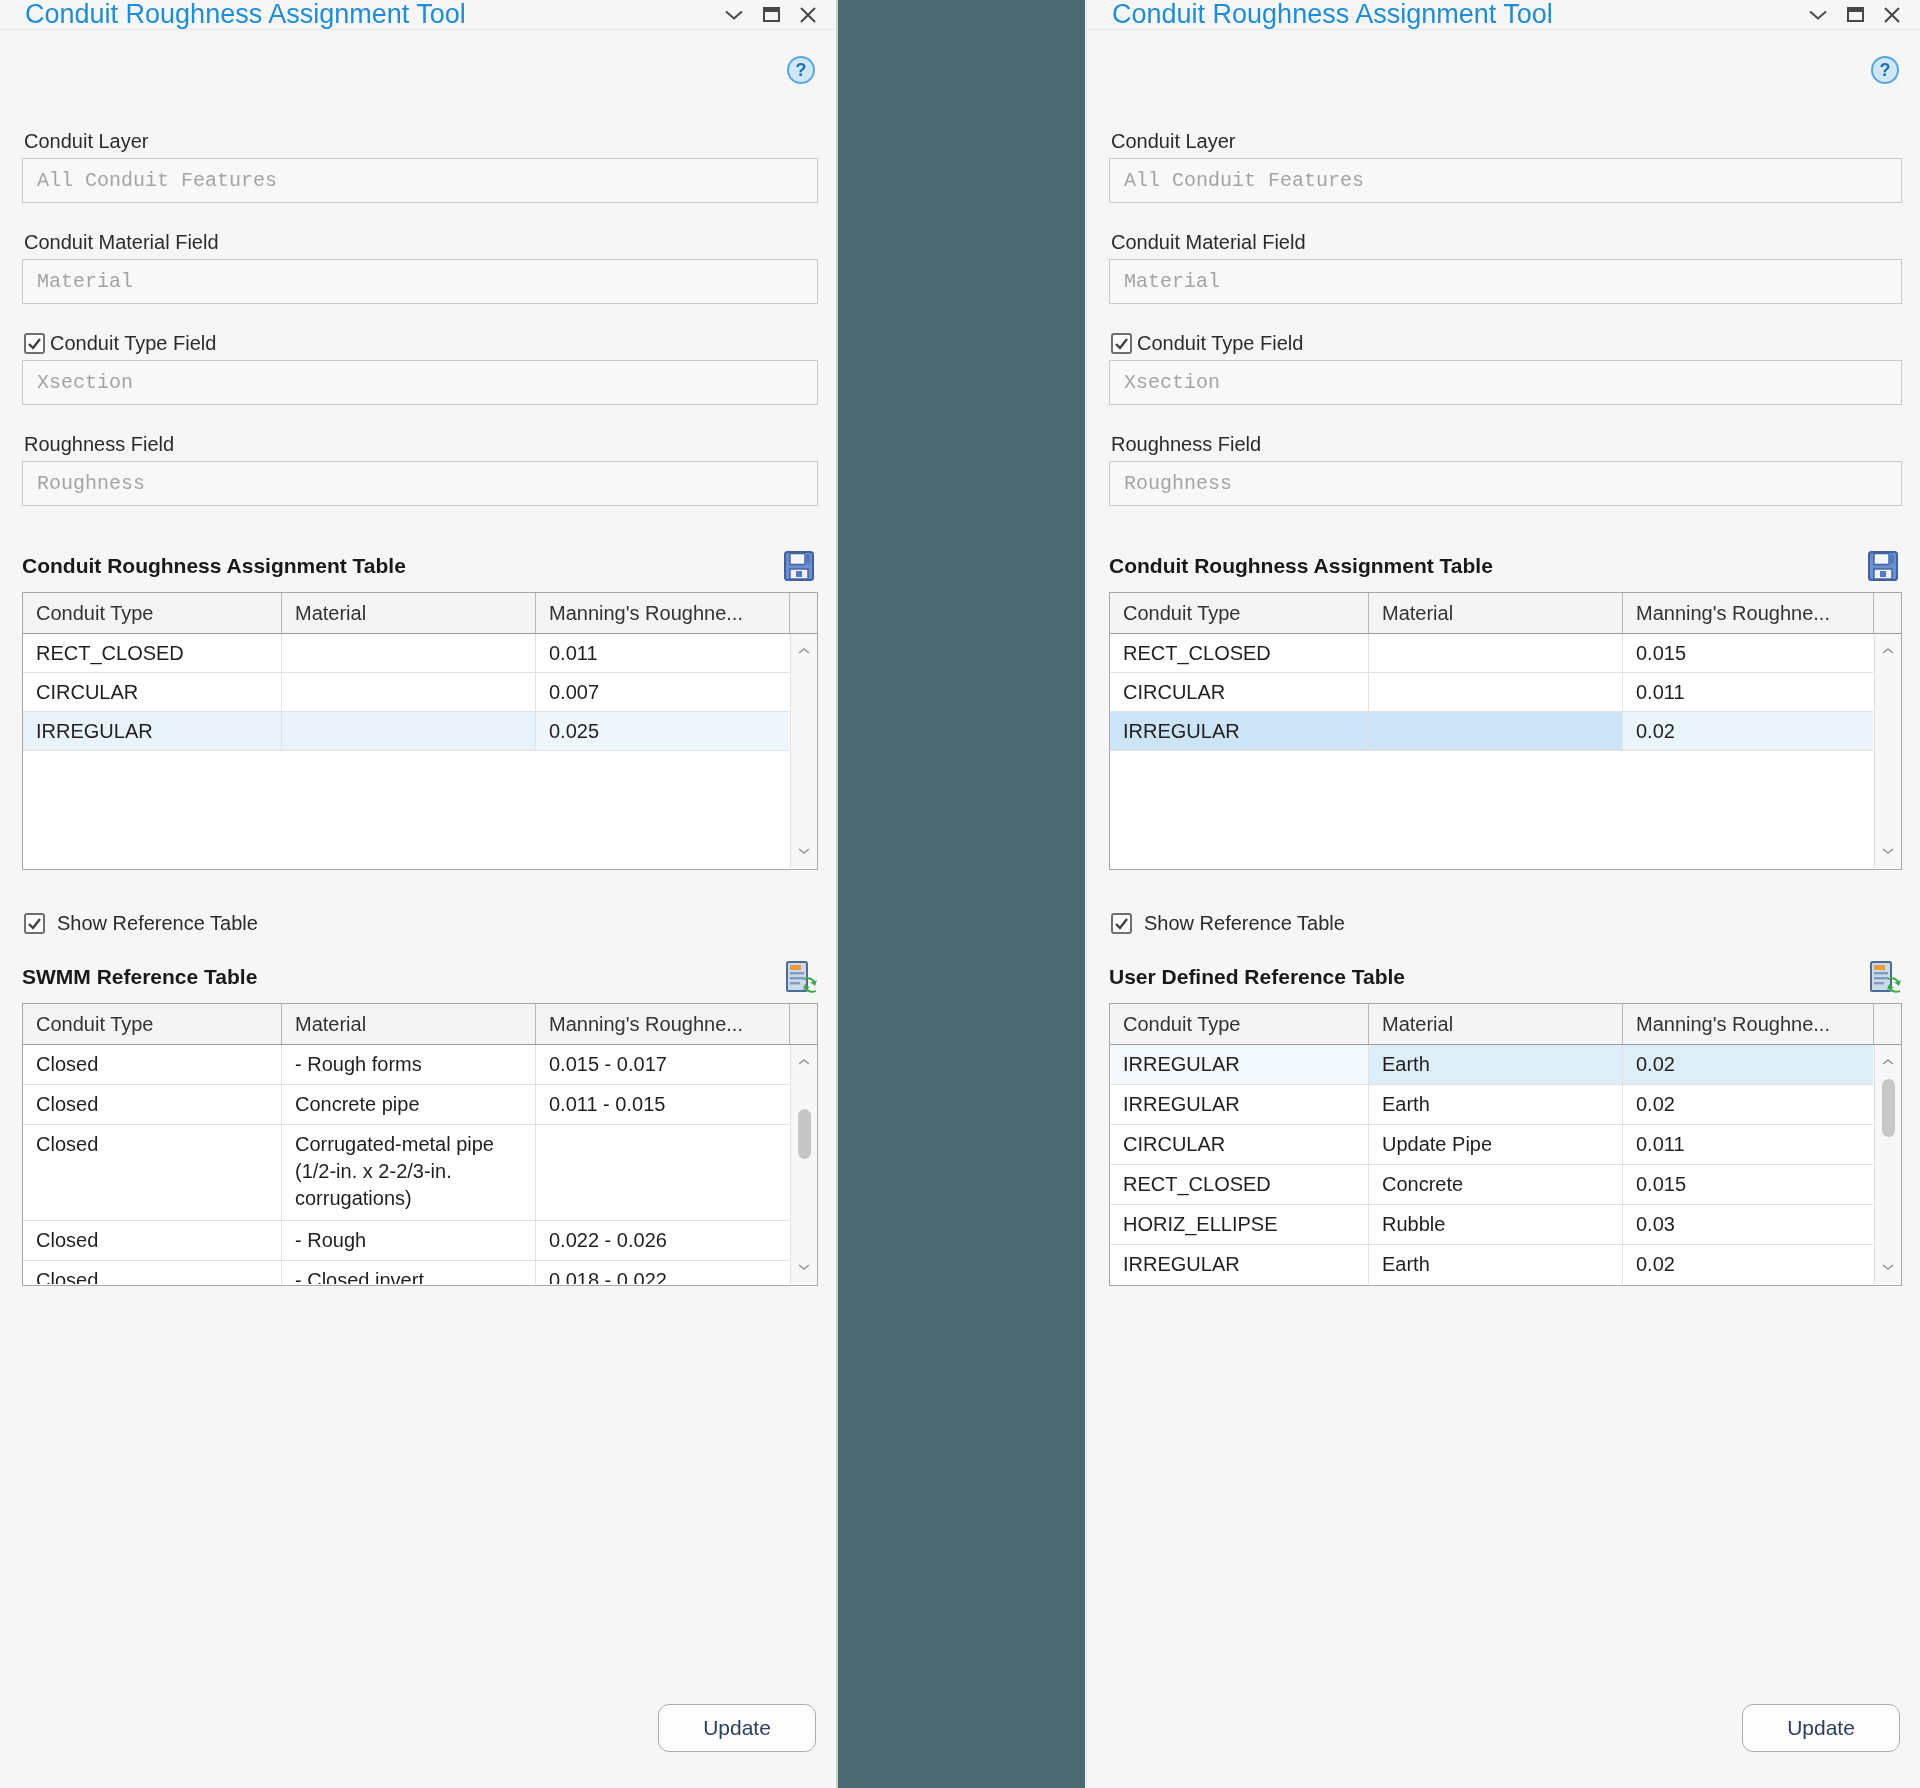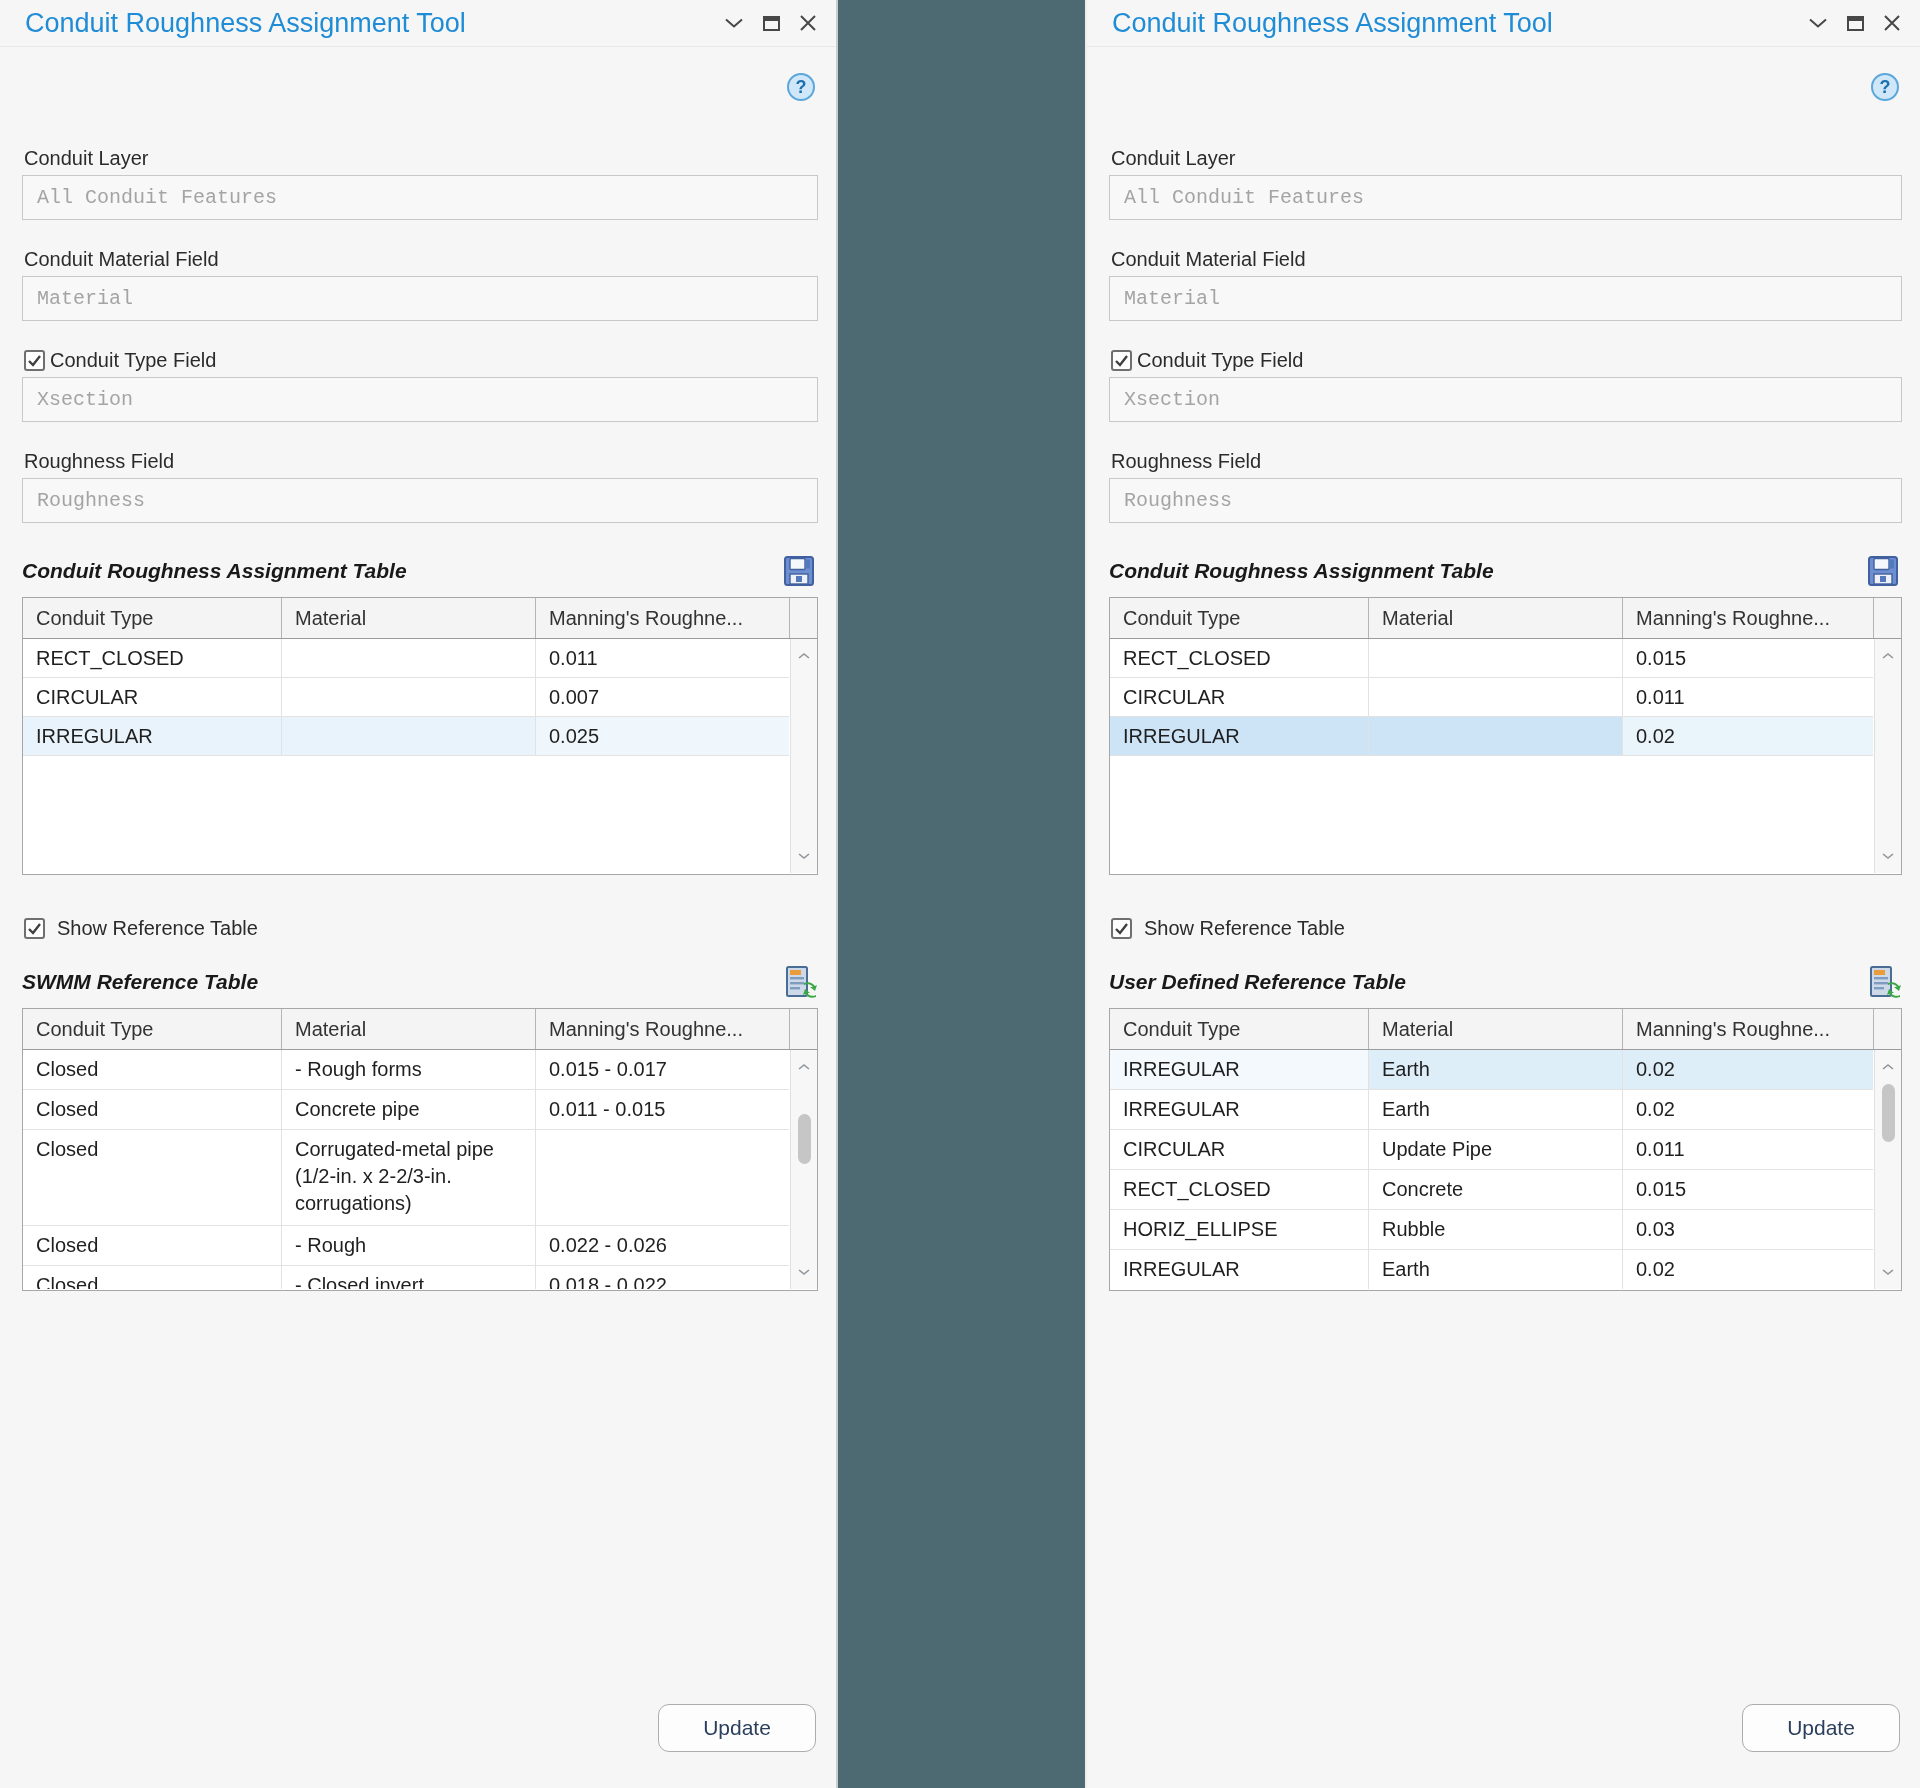--- a/index.html
+++ b/index.html
@@ -8,21 +8,21 @@
     position:relative; overflow:hidden;
     background:#4d6a72;
     font-family:"Liberation Sans","DejaVu Sans",sans-serif;
     color:#2b2b2b;
   }
   .panel { position:absolute; top:0; height:1788px; background:#f6f6f6; }
   .panel.left  { left:0; width:838px; border-right:2px solid #c7ced0; }
   .panel.right { left:1085px; width:835px; border-left:2px solid #eceeee; }
 
   
-  .titlebar { height:47px; display:flex; align-items:center;
+  .titlebar { height:30px; display:flex; align-items:center;
               padding:0 18px 0 25px; border-bottom:1px solid #e7e7e7; }
   .title { flex:1; font-size:27px; color:#1f8cd6; white-space:nowrap; }
   .win-icons { display:flex; align-items:center; gap:17px; }
   .wi { display:inline-flex; align-items:center; justify-content:center;
         width:20px; height:20px; cursor:pointer; }
   .maxbox { display:inline-block; width:17px; height:15px;
             border:2px solid #474747; border-top:5px solid #474747; background:transparent; }
 
   
   .help-row { height:54px; position:relative; }
@@ -39,22 +39,22 @@
            border:1px solid #c8c8c8; font-size:20px; color:#a4a4a4;
            line-height:43px; padding-left:14px; overflow:hidden; white-space:nowrap;font-family:Liberation Mono, monospace; }
   .cb-row { margin:28px 18px 5px 24px; display:flex; align-items:center; }
   .checkbox { width:21px; height:21px; background:#fdfdfd;
               border:2px solid #6f6f6f; border-radius:3px; flex:0 0 auto;
               display:inline-flex; align-items:center; justify-content:center; cursor:pointer; }
   .cb-label { font-size:20px; color:#2b2b2b; margin-left:5px; }
   .cb-row.spaced .cb-label { margin-left:12px; }
 
   
-  .section-row { margin:28px 18px 6px 22px; height:40px;
-                 display:flex; align-items:center; justify-content:space-between;font-style:italic; }
+  .section-row { margin:40px 18px 6px 22px; height:40px;
+                 display:flex; align-items:center; justify-content:space-between; }
   .section-title { font-size:21px; font-weight:bold; color:#191919; }
   .sec-icon { width:38px; height:38px; display:inline-flex;
               align-items:center; justify-content:center; cursor:pointer; }
 
   
   .grid { position:relative; margin:0 18px 0 22px; background:#fff;
           border:1px solid #a7a7a7; }
   .g-head { display:flex; height:41px; background:#f4f4f4;
             border-bottom:1px solid #9c9c9c; }
   .gh { border-right:1px solid #b5b5b5; padding-left:13px; line-height:40px;

